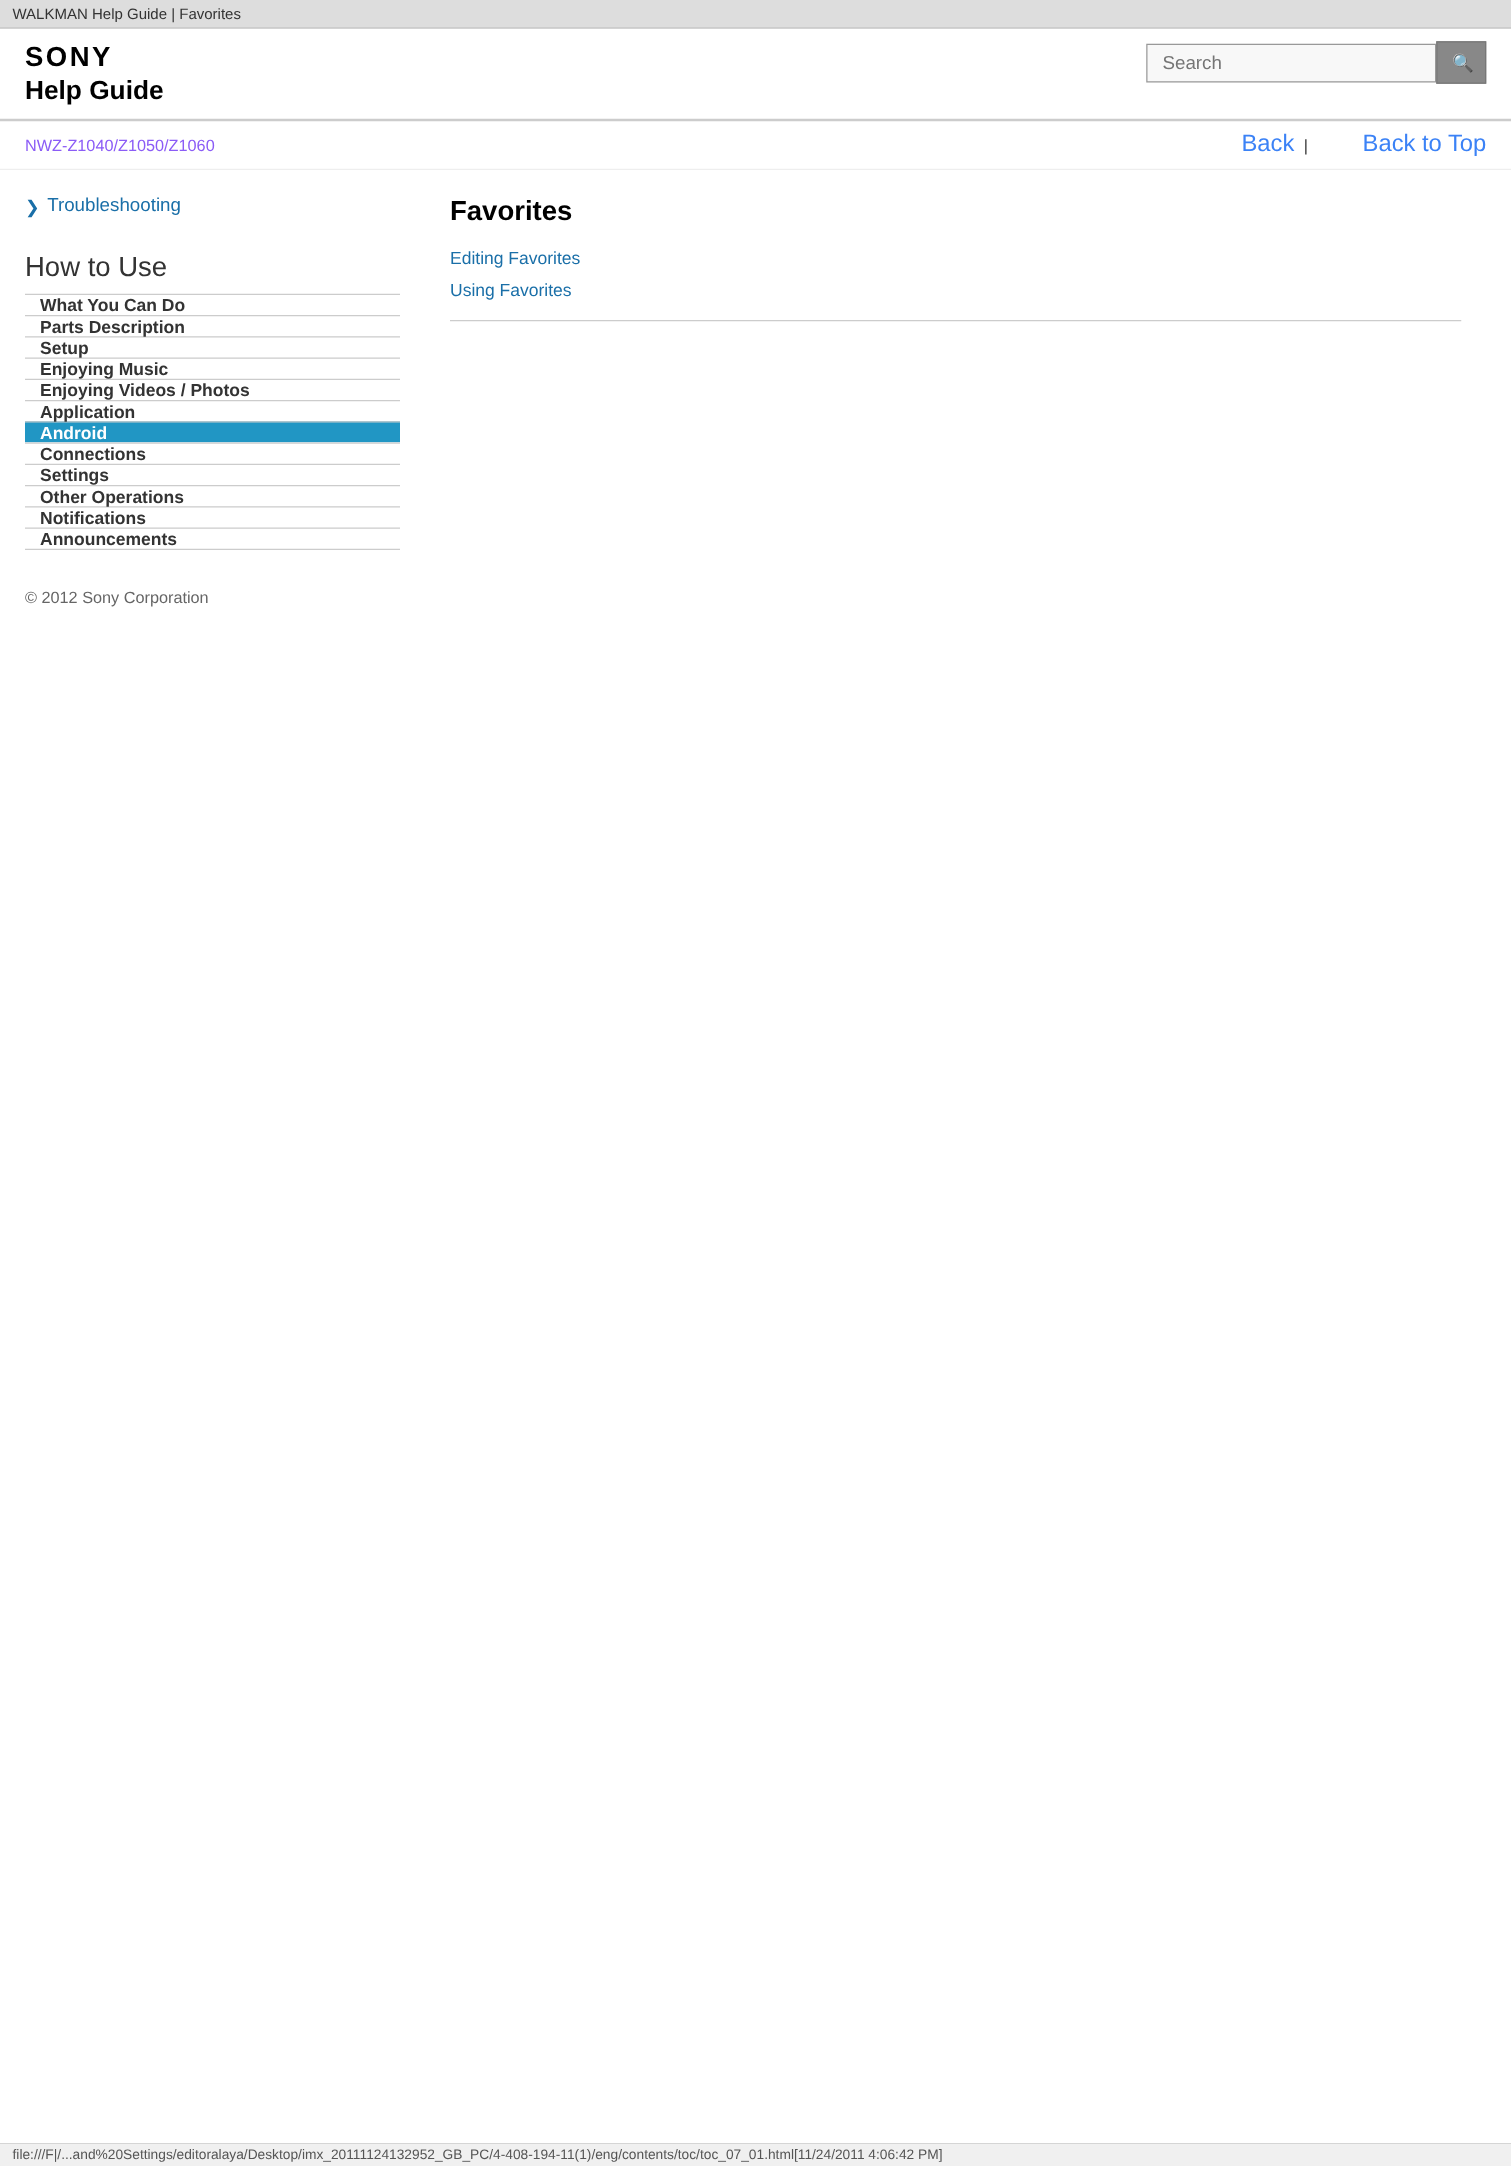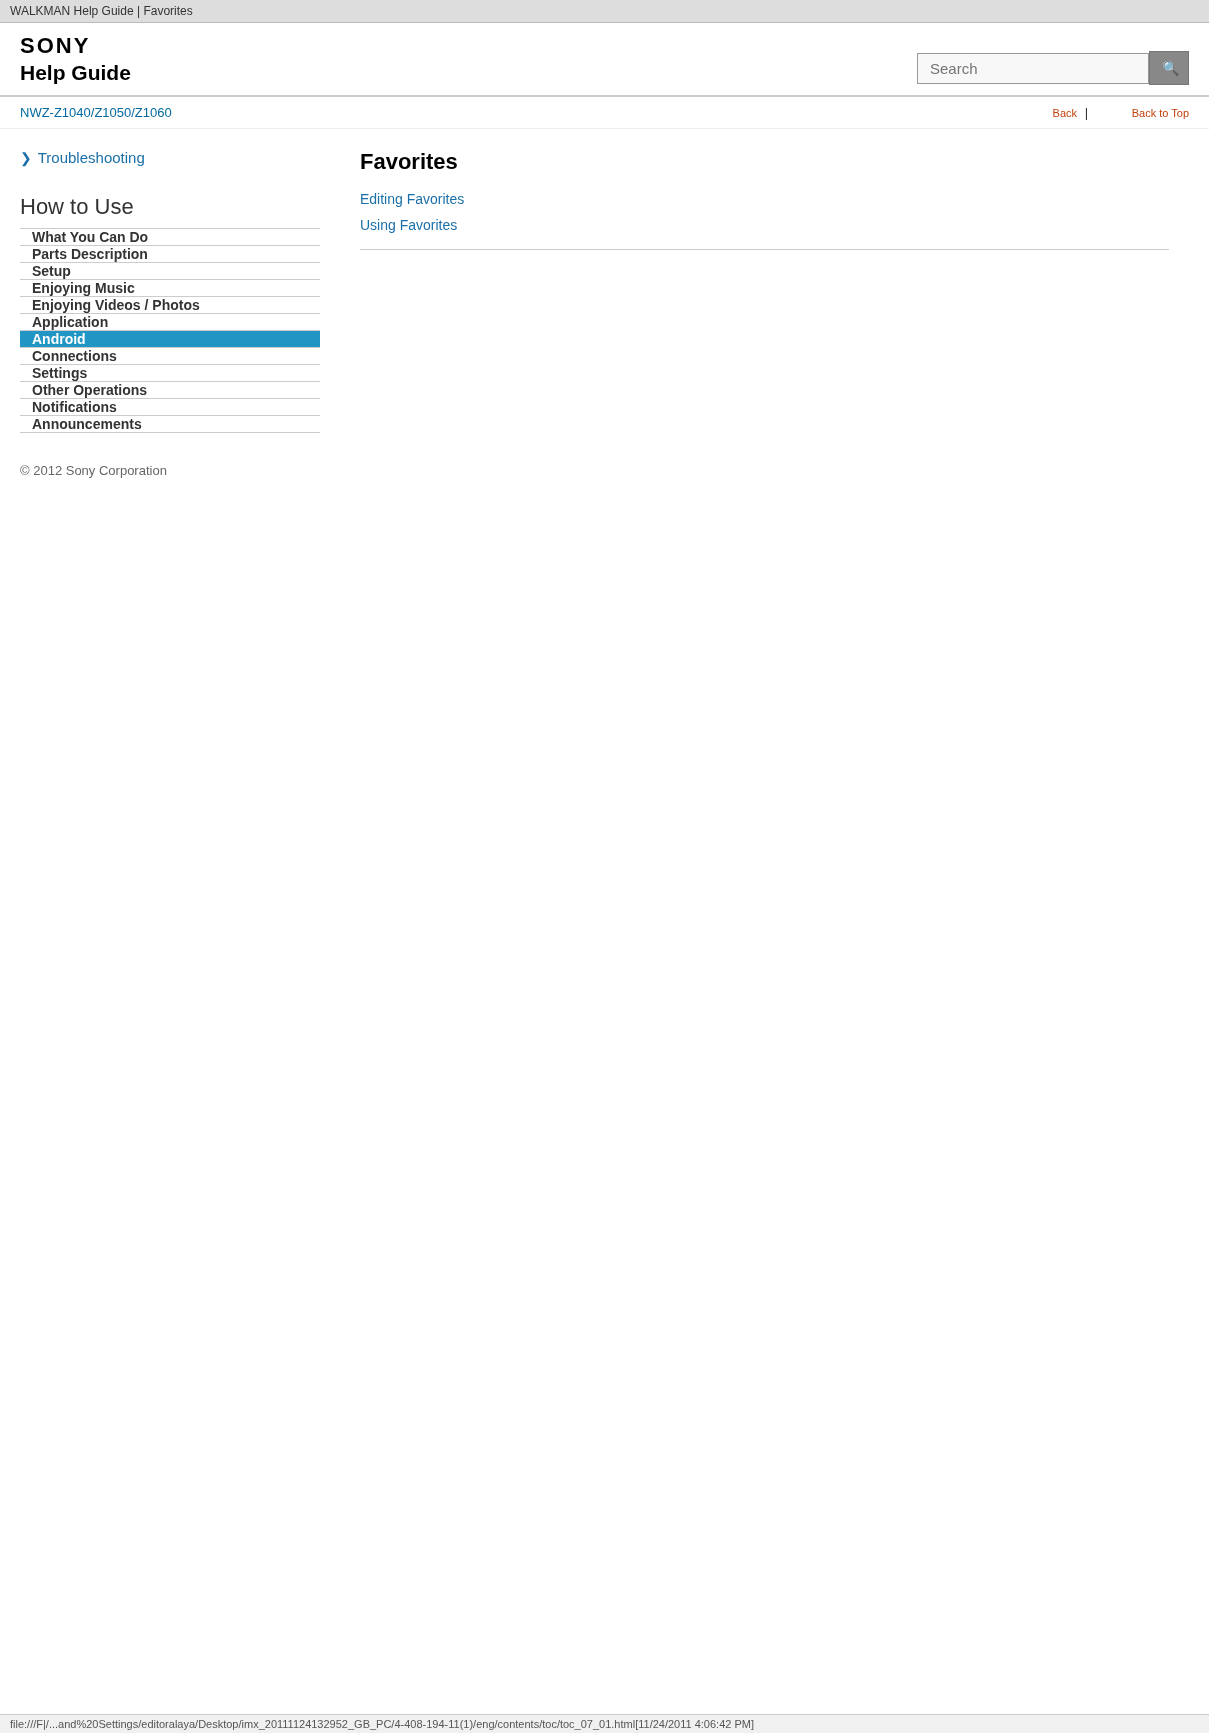--- a/index.html
+++ b/index.html
@@ -16,21 +16,21 @@
       font-size: 12px;
       color: #333;
       border-bottom: 1px solid #bbb;
     }
     
     .header {
       background: #fff;
       border-bottom: 2px solid #ccc;
       padding: 10px 20px;
       display: flex;
-      align-items: flex-end;
+      align-items: flex-start;
       justify-content: space-between;
     }
     .header-left {}
     .sony-logo {
       font-size: 22px;
       font-weight: bold;
       letter-spacing: 2px;
       color: #000;
       font-family: Arial, sans-serif;
     }
@@ -64,25 +64,25 @@
     }
     
     .sub-header {
       padding: 8px 20px;
       display: flex;
       justify-content: space-between;
       align-items: center;
       border-bottom: 1px solid #eee;
       font-size: 13px;
     }
-    .model-text { color: #0369a1; }
+    .model-text { color: #8b5cf6; }
     .nav-links a {
-      color: #c2410c;
+      color: #3b82f6;
       text-decoration: none;
-      font-size: 11px;
+      font-size: 19px;
       padding-left: 36px;
     }
     .nav-links .separator { color: #333; margin: 0 4px; }
     
     .main-layout {
       display: flex;
       padding: 20px;
       gap: 0;
     }
     

